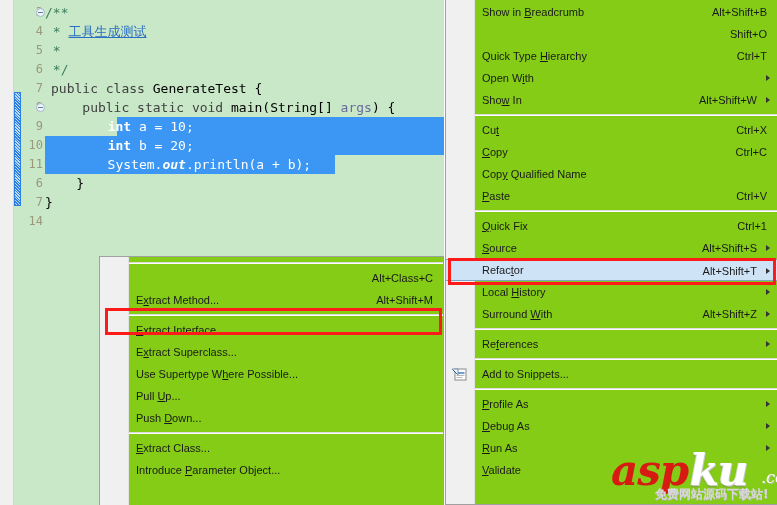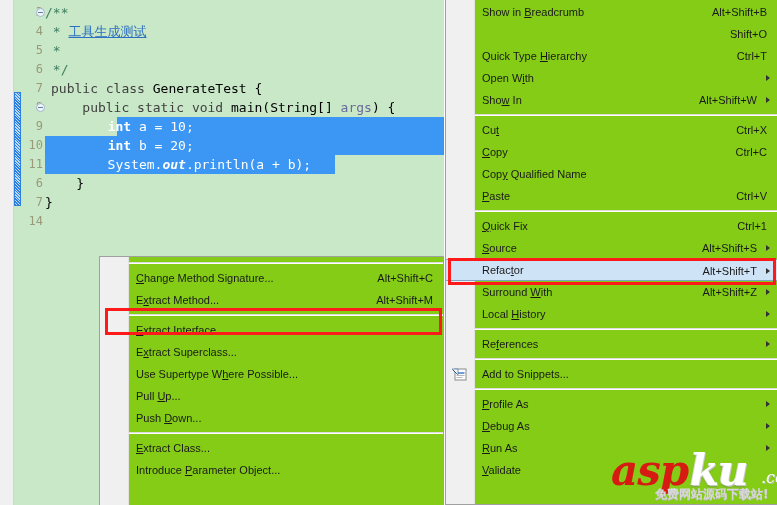--- a/index.html
+++ b/index.html
@@ -173,22 +173,22 @@
       <div class="mi"><span class="lbl">Sho<u>w</u> In</span><span class="acc">Alt+Shift+W</span><span class="arw"></span></div>
       <div class="sep"></div>
       <div class="mi"><span class="lbl">Cu<u>t</u></span><span class="acc noarrow">Ctrl+X</span></div>
       <div class="mi"><span class="lbl"><u>C</u>opy</span><span class="acc noarrow">Ctrl+C</span></div>
       <div class="mi"><span class="lbl">Cop<u>y</u> Qualified Name</span></div>
       <div class="mi"><span class="lbl"><u>P</u>aste</span><span class="acc noarrow">Ctrl+V</span></div>
       <div class="sep"></div>
       <div class="mi"><span class="lbl"><u>Q</u>uick Fix</span><span class="acc noarrow">Ctrl+1</span></div>
       <div class="mi"><span class="lbl"><u>S</u>ource</span><span class="acc">Alt+Shift+S</span><span class="arw"></span></div>
       <div class="mi sel-row"><span class="lbl">Refac<u>t</u>or</span><span class="acc">Alt+Shift+T</span><span class="arw"></span></div>
+      <div class="mi"><span class="lbl">Local <u>H</u>istory</span><span class="arw"></span></div>
       <div class="mi"><span class="lbl">Surround <u>W</u>ith</span><span class="acc">Alt+Shift+Z</span><span class="arw"></span></div>
-      <div class="mi"><span class="lbl">Local <u>H</u>istory</span><span class="arw"></span></div>
       <div class="sep"></div>
       <div class="mi"><span class="lbl">Re<u>f</u>erences</span><span class="arw"></span></div>
       <div class="sep"></div>
       <div class="mi"><span class="snip-icon"><svg width="15" height="14" viewBox="0 0 15 14">
             <rect x="3" y="1" width="11" height="11" fill="#fdfdfd" stroke="#8a8a8a"></rect>
             <rect x="4.5" y="4" width="8" height="2" fill="#6d9fd6"></rect>
             <rect x="4.5" y="7" width="8" height="1" fill="#b9b9b9"></rect>
             <rect x="4.5" y="9" width="6" height="1" fill="#b9b9b9"></rect>
             <path d="M0 1 L6 1 L6 7 Z" fill="#eef3fb" stroke="#5a7fa8" stroke-width="0.8"></path>
             <path d="M1 2 L4.5 5.5" stroke="#35506b" stroke-width="1"></path>
@@ -198,21 +198,21 @@
       <div class="mi"><span class="lbl"><u>D</u>ebug As</span><span class="arw"></span></div>
       <div class="mi"><span class="lbl"><u>R</u>un As</span><span class="arw"></span></div>
       <div class="mi"><span class="lbl"><u>V</u>alidate</span></div>
     </div>
 </div>
 
 <div class="menu" id="submenu">
   <div class="gut"></div>
   <div id="subitems" style="padding-top: 2px;">
       <div class="sep"></div>
-      <div class="mi"><span class="lbl"><u>C</u>hange Method Signature...</span><span class="acc noarrow">Alt+Shift+C</span></div>
+      <div class="mi"><span class="acc noarrow">Alt+Class+C</span></div>
       <div class="mi"><span class="lbl">E<u>x</u>tract Method...</span><span class="acc noarrow">Alt+Shift+M</span></div>
       <div class="sep"></div>
       <div class="mi"><span class="lbl"><u>E</u>xtract Interface...</span></div>
       <div class="mi"><span class="lbl">E<u>x</u>tract Superclass...</span></div>
       <div class="mi"><span class="lbl">Use Supertype W<u>h</u>ere Possible...</span></div>
       <div class="mi"><span class="lbl">Pull <u>U</u>p...</span></div>
       <div class="mi"><span class="lbl">Push <u>D</u>own...</span></div>
       <div class="sep"></div>
       <div class="mi"><span class="lbl"><u>E</u>xtract Class...</span></div>
       <div class="mi"><span class="lbl">Introduce <u>P</u>arameter Object...</span></div>

